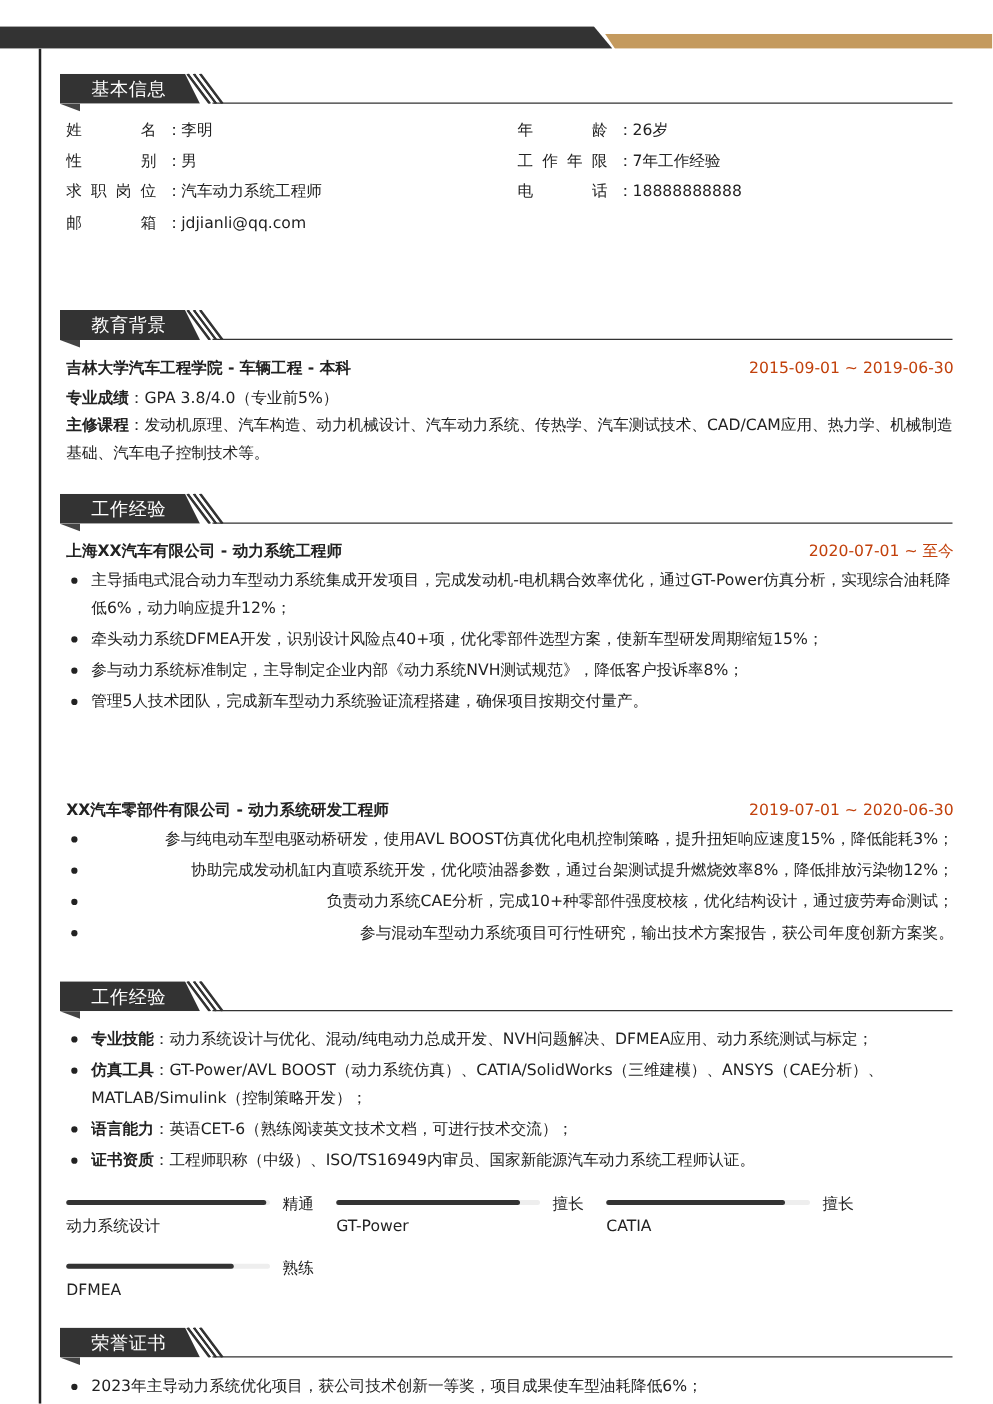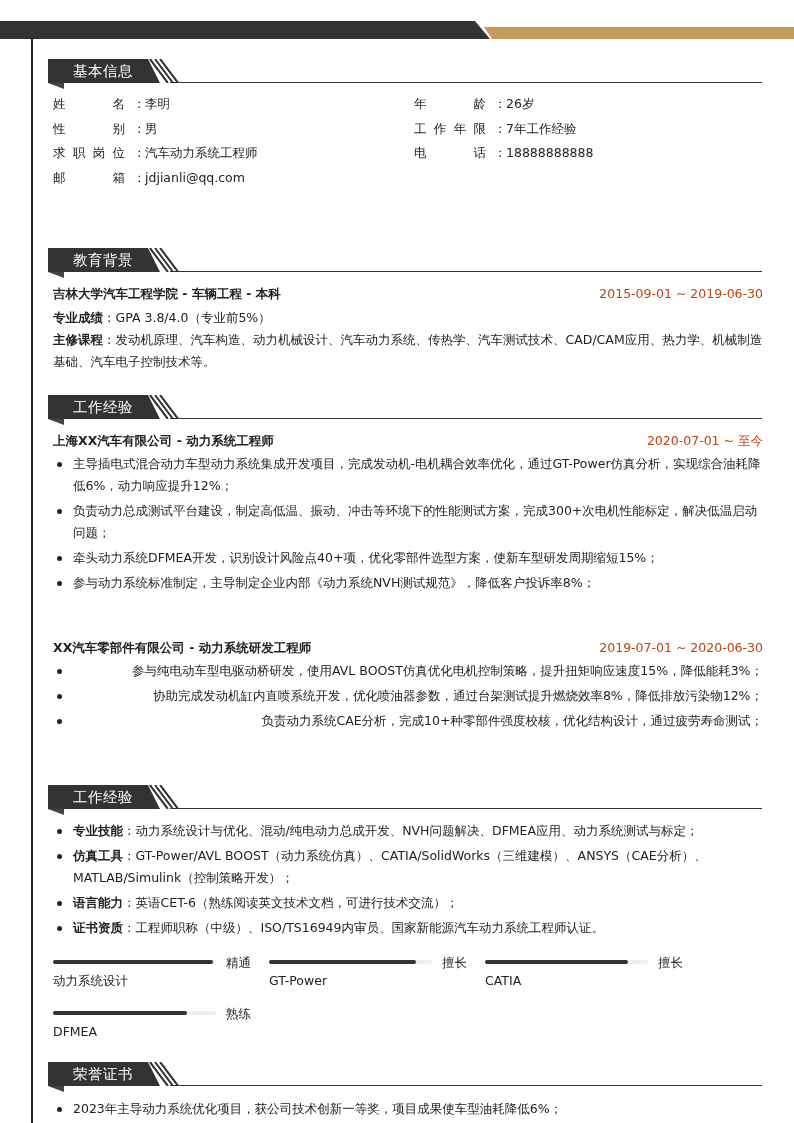--- a/index.html
+++ b/index.html
@@ -160,34 +160,35 @@
     <div class="sec-rule"></div>
   </div>
 </div>
 <div style="position:absolute; left:53px; top:432px; width:710px;">
   <div class="entry-head">
     <span class="name">上海XX汽车有限公司 - 动力系统工程师</span>
     <span class="date">2020-07-01 ~ 至今</span>
   </div>
   <ul class="bullets" style="margin-top:3px;">
     <li>主导插电式混合动力车型动力系统集成开发项目，完成发动机-电机耦合效率优化，通过GT-Power仿真分析，实现综合油耗降低6%，动力响应提升12%；</li>
-    <li>负责动力总成测试平台建设，制定高低温、振动、冲击等环境下的性能测试方案，完成300+次电机性能标定，解决低温启动问题；</li>
     <li>牵头动力系统DFMEA开发，识别设计风险点40+项，优化零部件选型方案，使新车型研发周期缩短15%；</li>
     <li>参与动力系统标准制定，主导制定企业内部《动力系统NVH测试规范》，降低客户投诉率8%；</li>
+    <li>管理5人技术团队，完成新车型动力系统验证流程搭建，确保项目按期交付量产。</li>
   </ul>
 </div>
 <div style="position:absolute; left:53px; top:639px; width:710px;text-align:right;">
   <div class="entry-head">
     <span class="name">XX汽车零部件有限公司 - 动力系统研发工程师</span>
     <span class="date">2019-07-01 ~ 2020-06-30</span>
   </div>
   <ul class="bullets" style="margin-top:3px;">
     <li>参与纯电动车型电驱动桥研发，使用AVL BOOST仿真优化电机控制策略，提升扭矩响应速度15%，降低能耗3%；</li>
     <li>协助完成发动机缸内直喷系统开发，优化喷油器参数，通过台架测试提升燃烧效率8%，降低排放污染物12%；</li>
     <li>负责动力系统CAE分析，完成10+种零部件强度校核，优化结构设计，通过疲劳寿命测试；</li>
+    <li>参与混动车型动力系统项目可行性研究，输出技术方案报告，获公司年度创新方案奖。</li>
   </ul>
 </div>
 
 <div class="section" style="top:785px;">
   <div class="sec-head">
     <div class="sec-tab"></div>
     <svg class="stripes" viewBox="0 0 40 24">
         <path d="M4 0 L22 24 M9 0 L27 24 M14 0 L32 24" stroke="#333" stroke-width="2.2" fill="none"></path>
         <path d="M6.5 0 L24.5 24 M11.5 0 L29.5 24" stroke="#fff" stroke-width="1.8" fill="none"></path>
       </svg>

